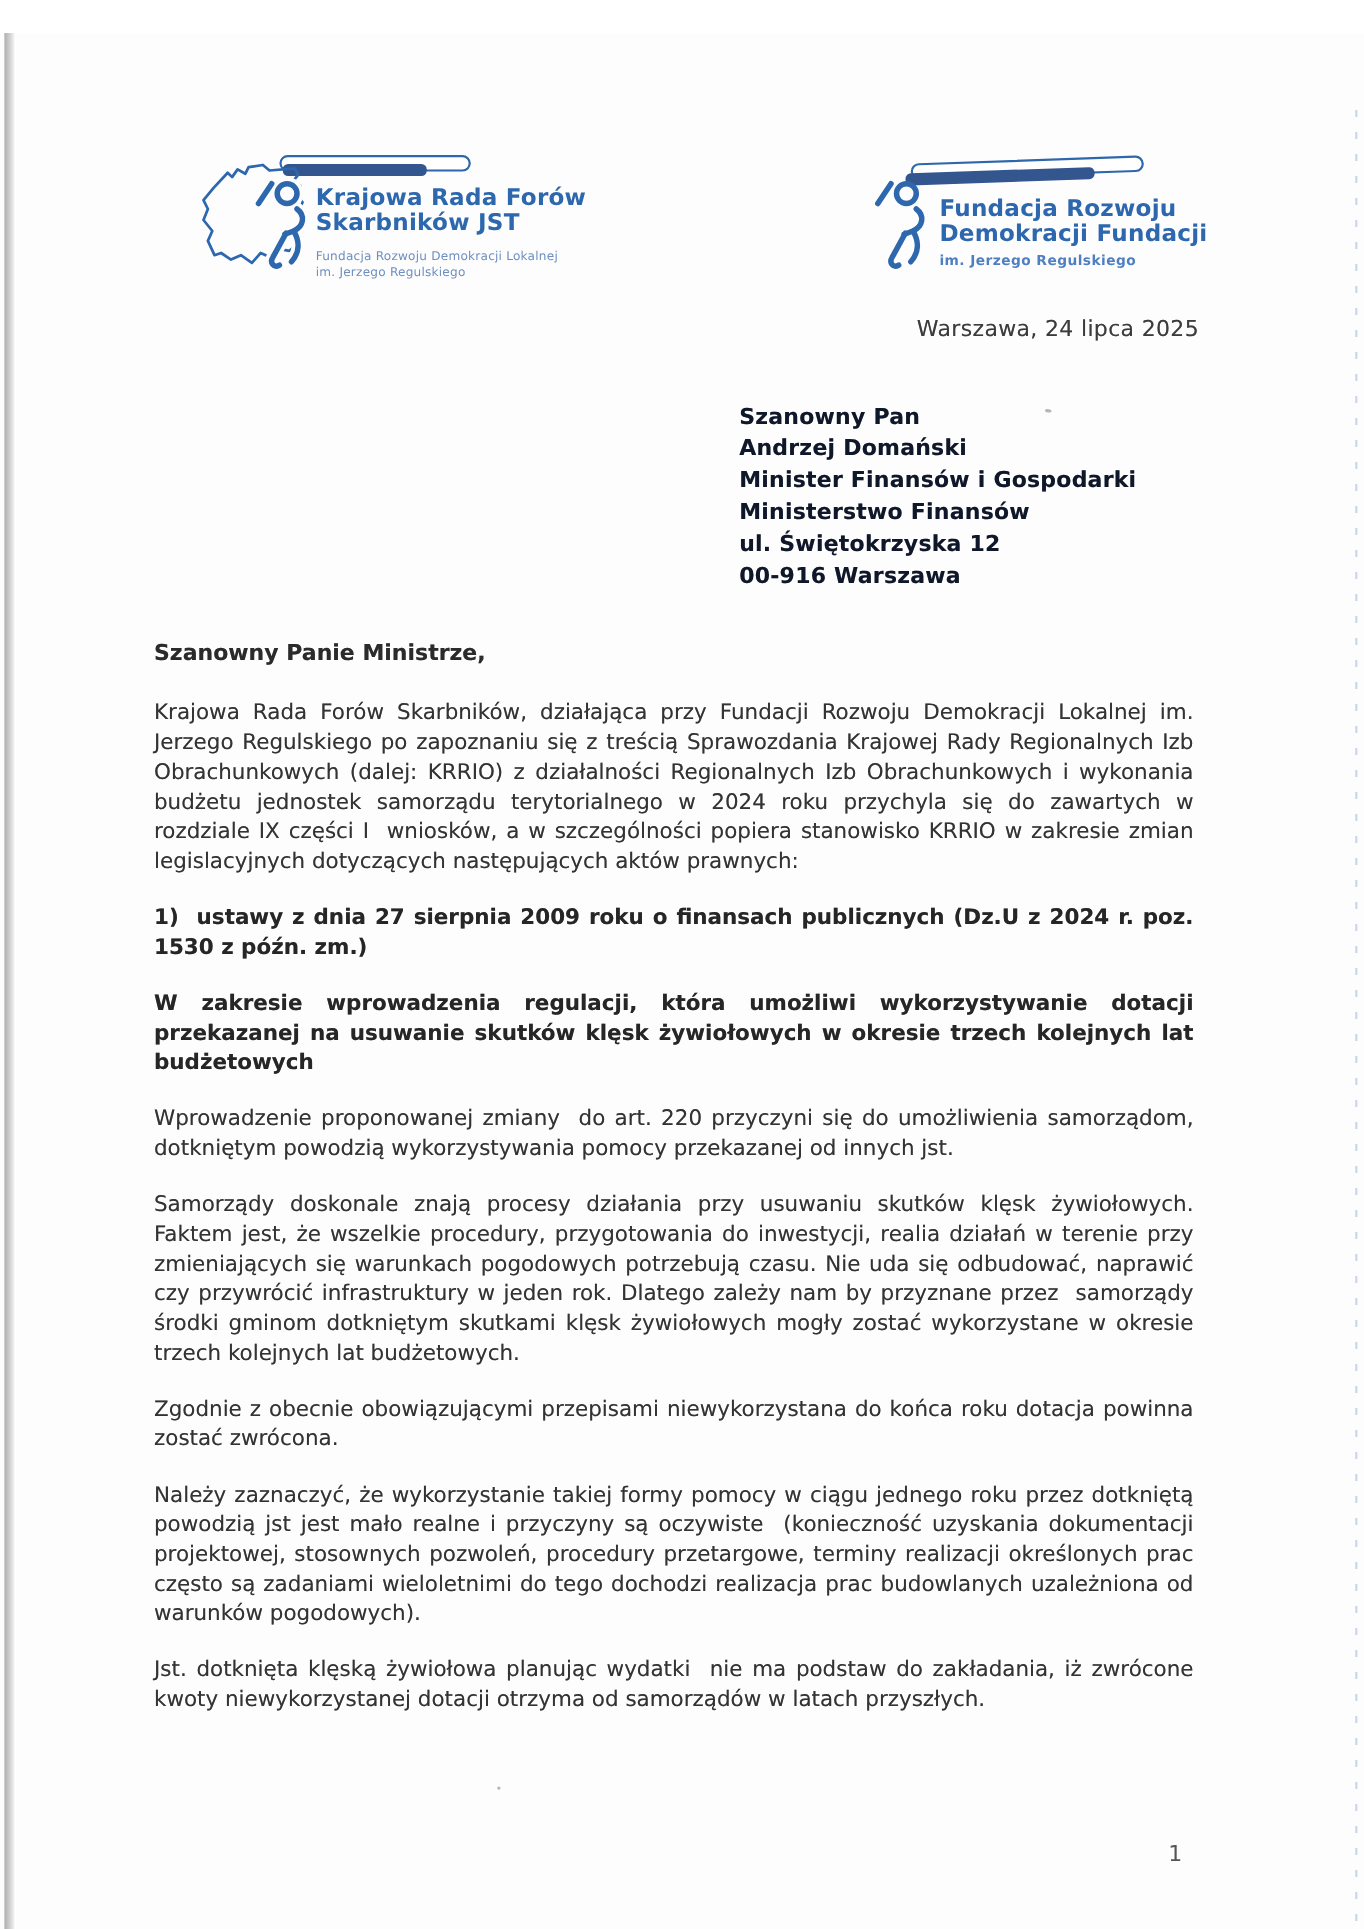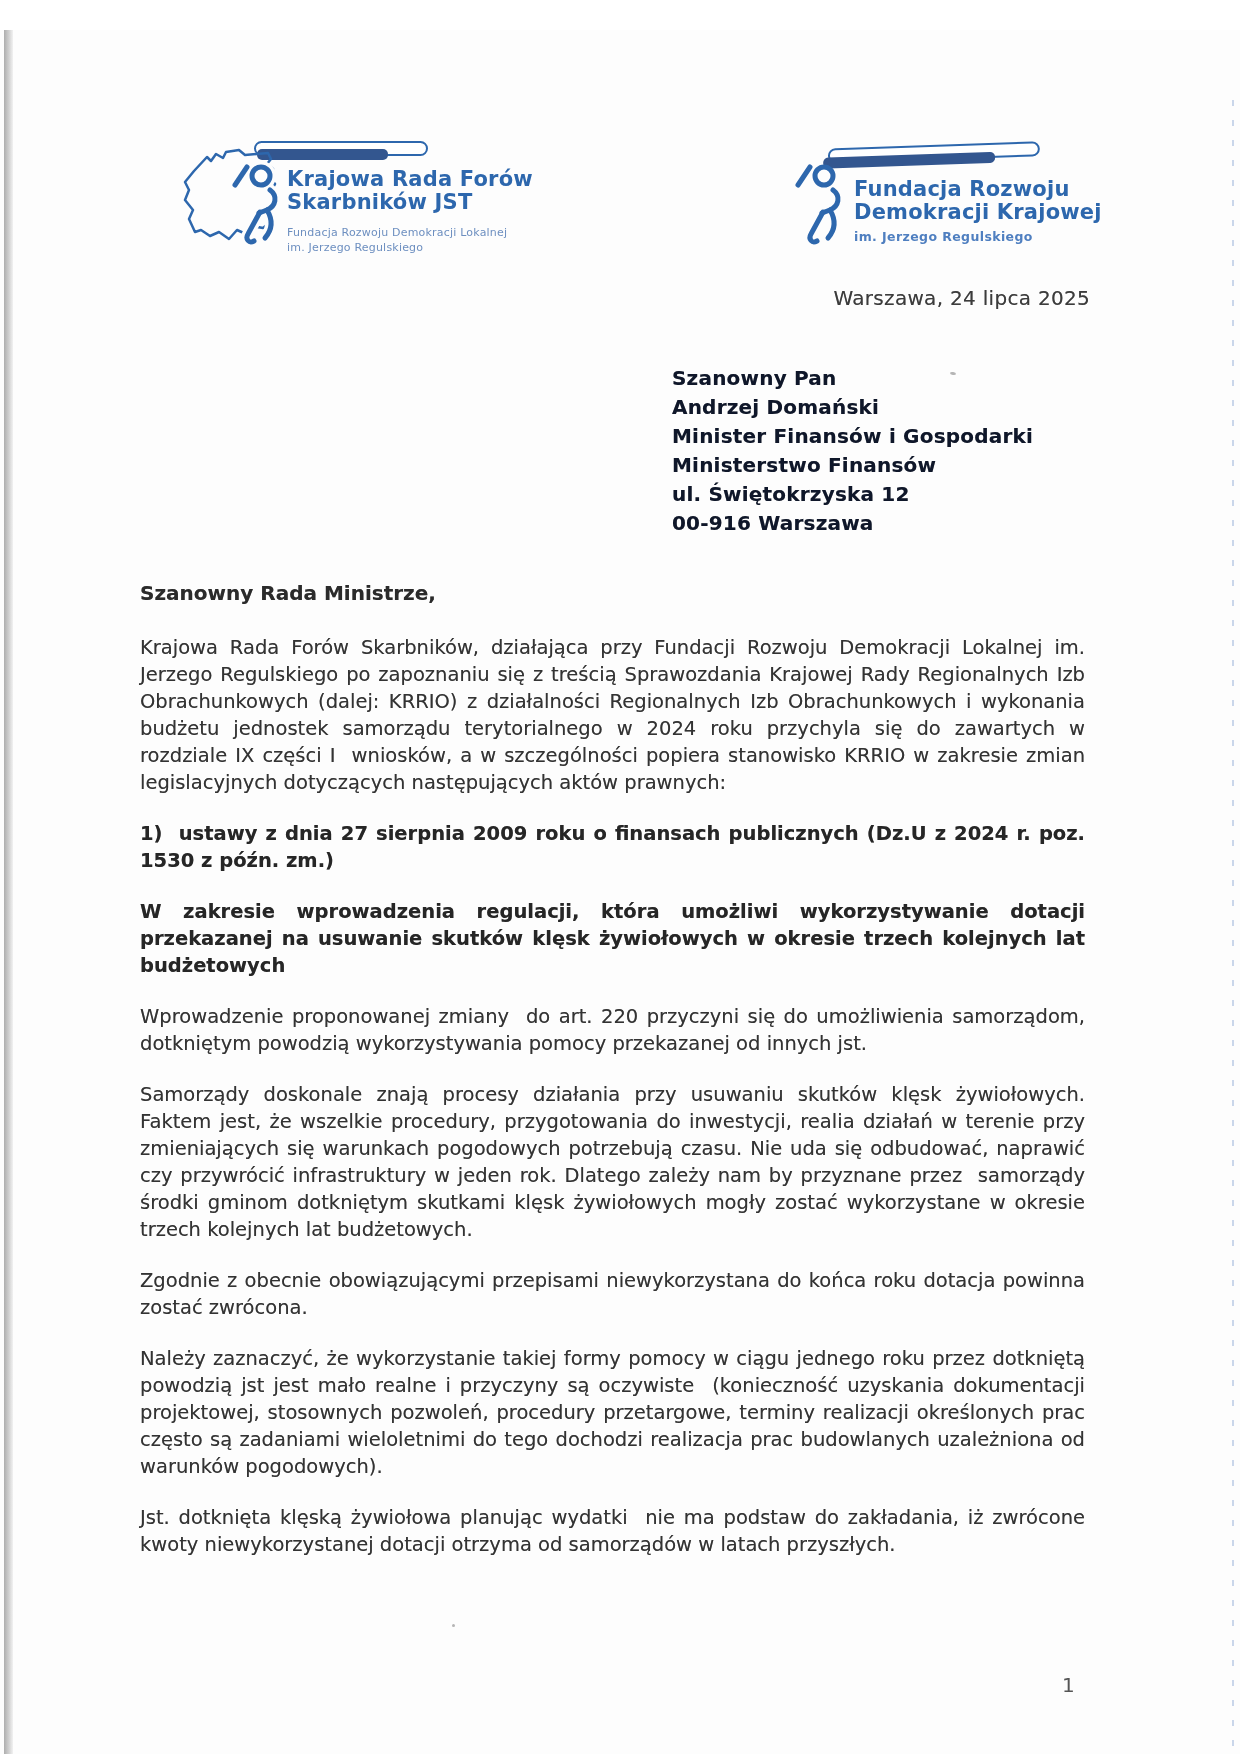--- a/index.html
+++ b/index.html
@@ -136,40 +136,40 @@
       <g transform="translate(2,38)" fill="none" stroke="#2d67ad" stroke-width="5" stroke-linecap="round" stroke-linejoin="round">
         <path d="M5,21 L17,3"></path>
           <circle cx="31" cy="12" r="9"></circle>
         <path d="M40,26 C48,32 46,42 37,46 L29,49"></path>
         <path d="M37,46 C43,56 42,66 35,74"></path>
         <path d="M30,48 L18,70 C15,75 19,80 24,77"></path>
       </g>
     </svg>
     <div class="logo-title">
       <div>Fundacja Rozwoju</div>
-      <div>Demokracji Krajowej</div>
+      <div>Demokracji Fundacji</div>
     </div>
     <div class="logo-sub">
       <div>im. Jerzego Regulskiego</div>
     </div>
   </div>
 
   <div class="dateline scan-text">Warszawa, 24 lipca 2025</div>
 
   <div class="recipient scan-text">
     <div>Szanowny Pan</div>
     <div>Andrzej Domański</div>
     <div>Minister Finansów i Gospodarki</div>
     <div>Ministerstwo Finansów</div>
     <div>ul. Świętokrzyska 12</div>
     <div>00-916 Warszawa</div>
   </div>
 
   <div class="body-col scan-text">
-    <p class="salutation">Szanowny Rada Ministrze,</p>
+    <p class="salutation">Szanowny Panie Ministrze,</p>
     <p>Krajowa Rada Forów Skarbników, działająca przy Fundacji Rozwoju Demokracji Lokalnej im. Jerzego Regulskiego po zapoznaniu się z treścią Sprawozdania Krajowej Rady Regionalnych Izb Obrachunkowych (dalej: KRRIO) z działalności Regionalnych Izb Obrachunkowych i wykonania budżetu jednostek samorządu terytorialnego w 2024 roku przychyla się do zawartych w rozdziale IX części I  wniosków, a w szczególności popiera stanowisko KRRIO w zakresie zmian legislacyjnych dotyczących następujących aktów prawnych:</p>
     <p class="bold-para">1)  ustawy z dnia 27 sierpnia 2009 roku o finansach publicznych (Dz.U z 2024 r. poz. 1530 z późn. zm.)</p>
     <p class="bold-para">W zakresie wprowadzenia regulacji, która umożliwi wykorzystywanie dotacji przekazanej na usuwanie skutków klęsk żywiołowych w okresie trzech kolejnych lat budżetowych</p>
     <p>Wprowadzenie proponowanej zmiany  do art. 220 przyczyni się do umożliwienia samorządom, dotkniętym powodzią wykorzystywania pomocy przekazanej od innych jst.</p>
     <p>Samorządy doskonale znają procesy działania przy usuwaniu skutków klęsk żywiołowych. Faktem jest, że wszelkie procedury, przygotowania do inwestycji, realia działań w terenie przy zmieniających się warunkach pogodowych potrzebują czasu. Nie uda się odbudować, naprawić  czy przywrócić infrastruktury w jeden rok. Dlatego zależy nam by przyznane przez  samorządy środki gminom dotkniętym skutkami klęsk żywiołowych mogły zostać wykorzystane w okresie trzech kolejnych lat budżetowych.</p>
     <p>Zgodnie z obecnie obowiązującymi przepisami niewykorzystana do końca roku dotacja powinna zostać zwrócona.</p>
     <p>Należy zaznaczyć, że wykorzystanie takiej formy pomocy w ciągu jednego roku przez dotkniętą powodzią jst jest mało realne i przyczyny są oczywiste  (konieczność uzyskania dokumentacji projektowej, stosownych pozwoleń, procedury przetargowe, terminy realizacji określonych prac często są zadaniami wieloletnimi do tego dochodzi realizacja prac budowlanych uzależniona od warunków pogodowych).</p>
     <p>Jst. dotknięta klęską żywiołowa planując wydatki  nie ma podstaw do zakładania, iż zwrócone kwoty niewykorzystanej dotacji otrzyma od samorządów w latach przyszłych.</p>
   </div>
 

